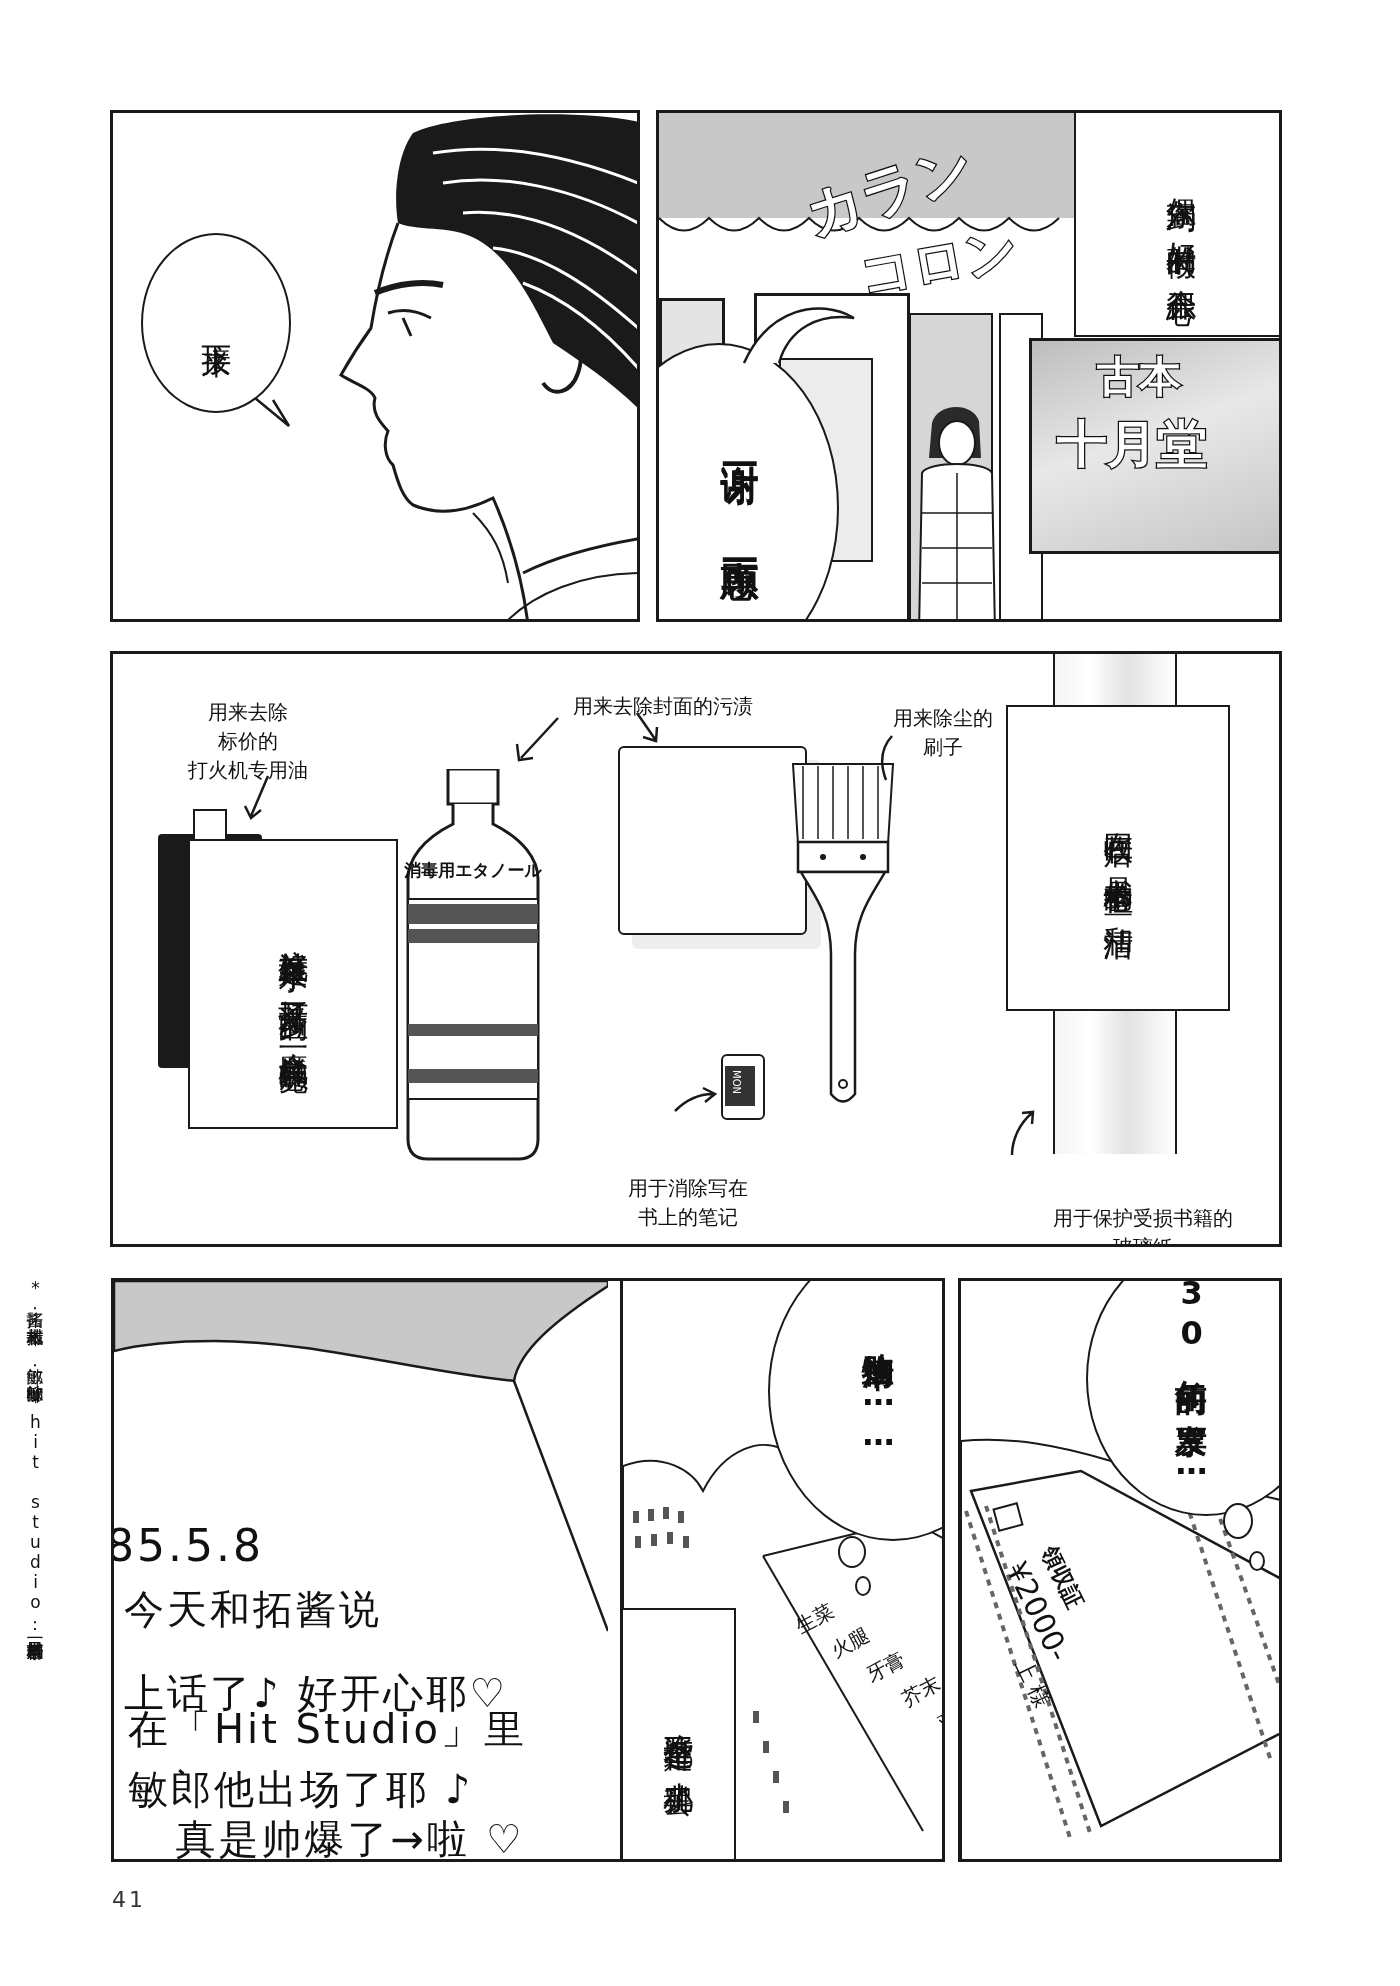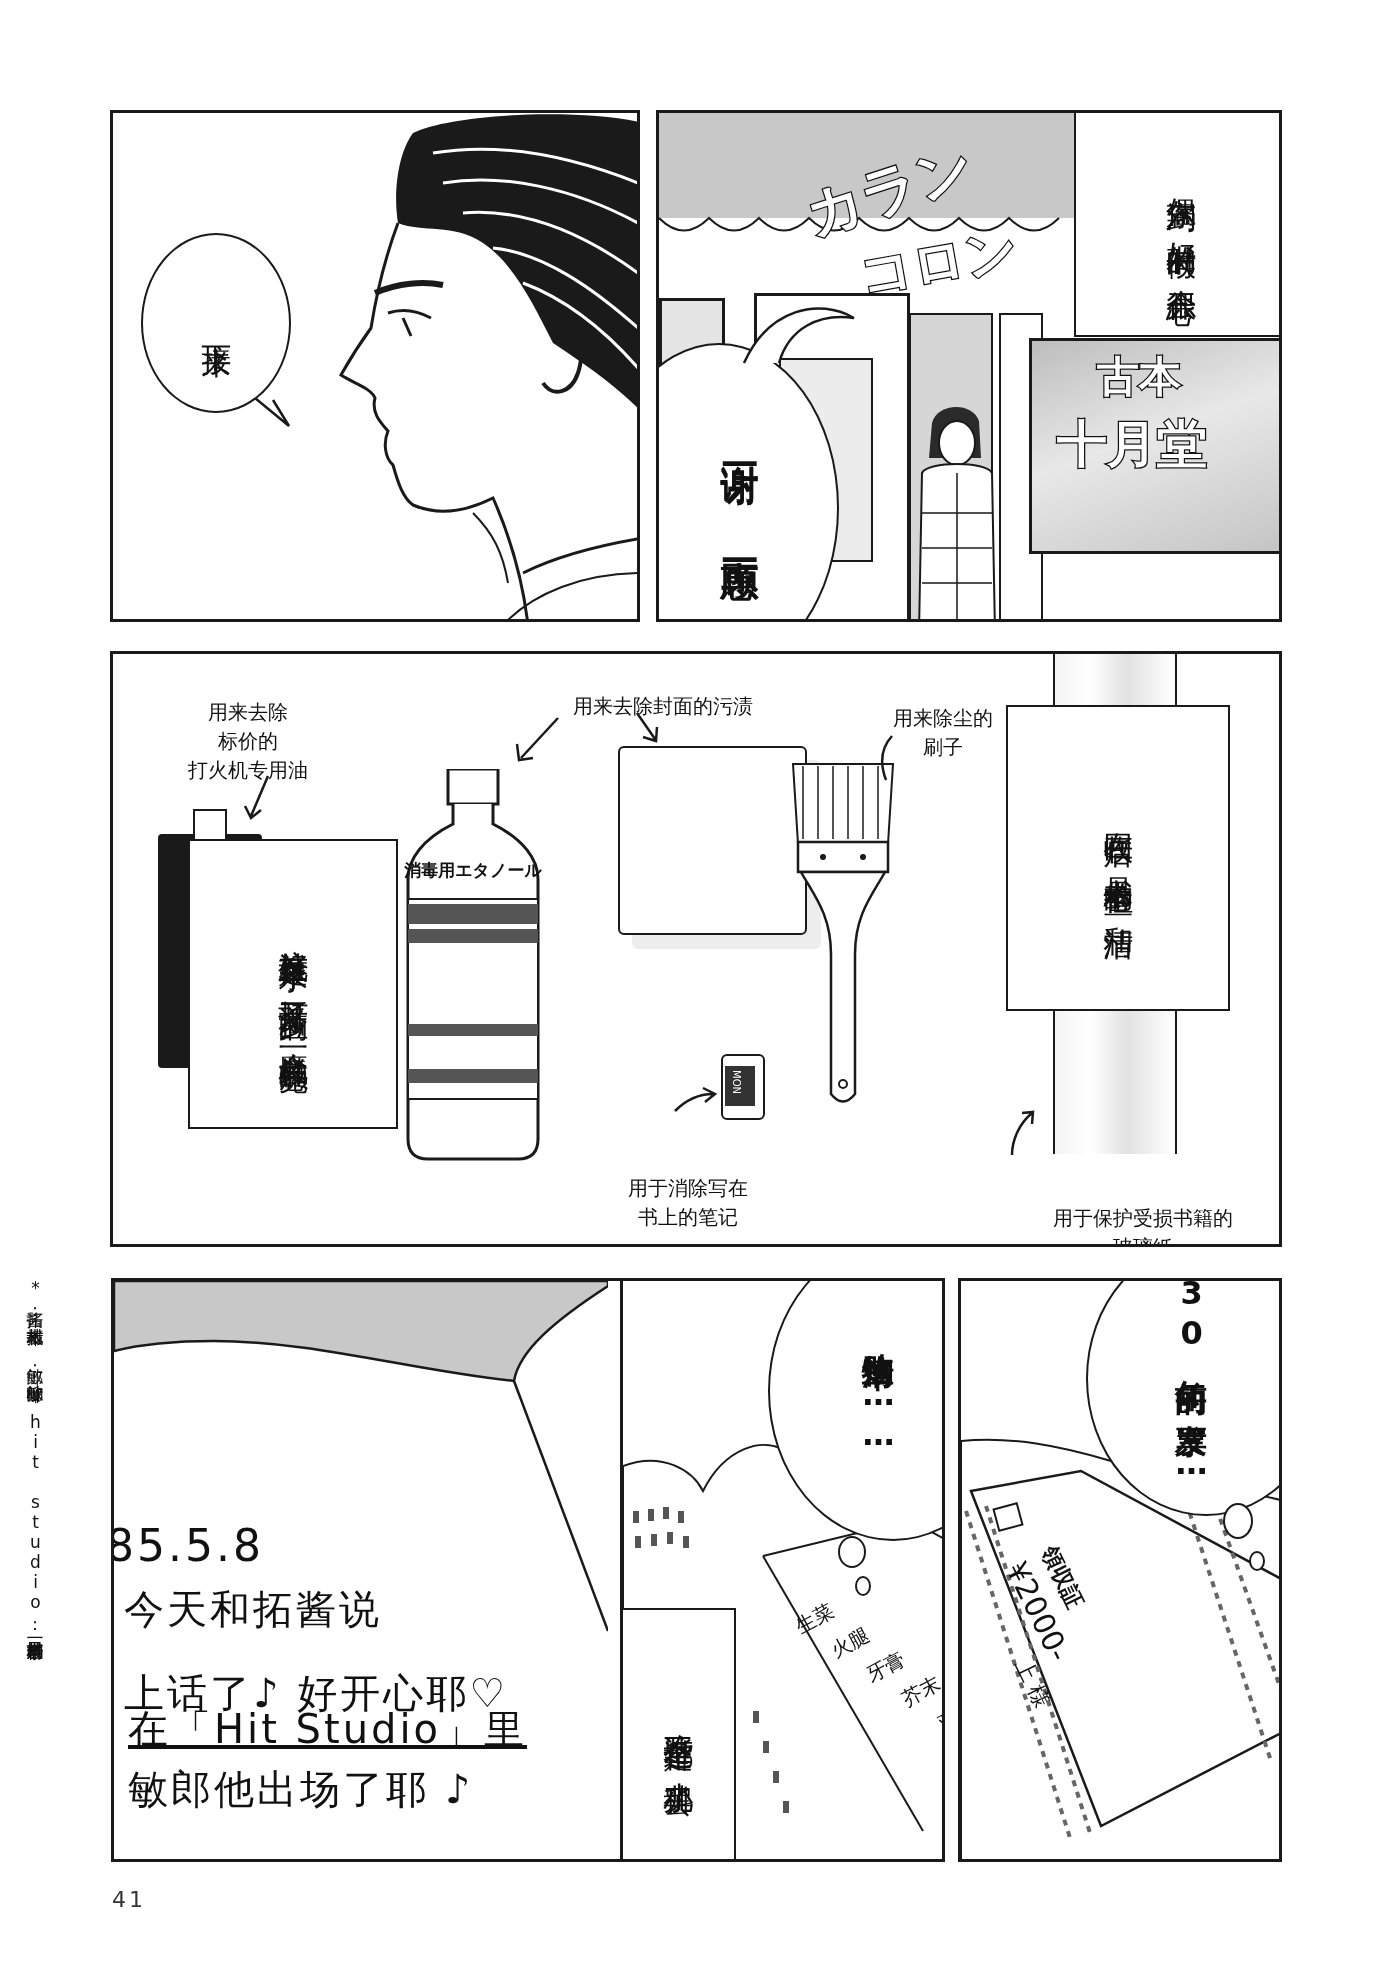--- a/index.html
+++ b/index.html
@@ -183,22 +183,23 @@
 </div>
 
 <div class="panel" style="left:111px;top:1278px;width:530px;height:584px;">
   <svg class="abs" style="left:0;top:0" width="494" height="584">
     <path d="M0 0 L494 0 L494 5 C440 40 405 70 400 100 C300 90 200 60 100 60 C50 60 20 65 0 70 Z" fill="#c8c8c8" stroke="#1a1a1a" stroke-width="2.5"></path>
     <path d="M400 100 L494 350" stroke="#1a1a1a" stroke-width="2.5" fill="none"></path>
   </svg>
   <div class="hand" style="left:-8px;top:240px;font-size:44px;">85.5.8</div>
   <div class="hand" style="left:10px;top:305px;">今天和拓酱说</div>
   <div class="hand" style="left:10px;top:365px;margin-top:24px;">上话了♪ 好开心耶♡</div>
-  <div class="hand" style="left:14px;top:425px;text-decoration:underline;">在「Hit Studio」里</div>
+  <div class="hand" style="left:14px;top:425px;">在「Hit Studio」里</div>
   <div class="hand" style="left:14px;top:485px;">敏郎他出场了耶 ♪</div>
+  <div class="hand" style="left:30px;top:535px;">  真是帅爆了→啦 ♡</div>
 </div>
 
 <div class="panel" style="left:620px;top:1278px;width:325px;height:584px;">
   <svg class="abs" style="left:0;top:0" width="325" height="584">
     <path d="M0 185 C40 170 70 190 80 210 C100 170 140 150 170 175 L325 260 L325 584 L0 584 Z" fill="#fff" stroke="#1a1a1a" stroke-width="2"></path>
     <g fill="#555">
       <rect x="10" y="230" width="6" height="12"></rect>
         <rect x="25" y="228" width="6" height="12"></rect>
         <rect x="40" y="226" width="6" height="12"></rect>
         <rect x="55" y="230" width="6" height="12"></rect>

